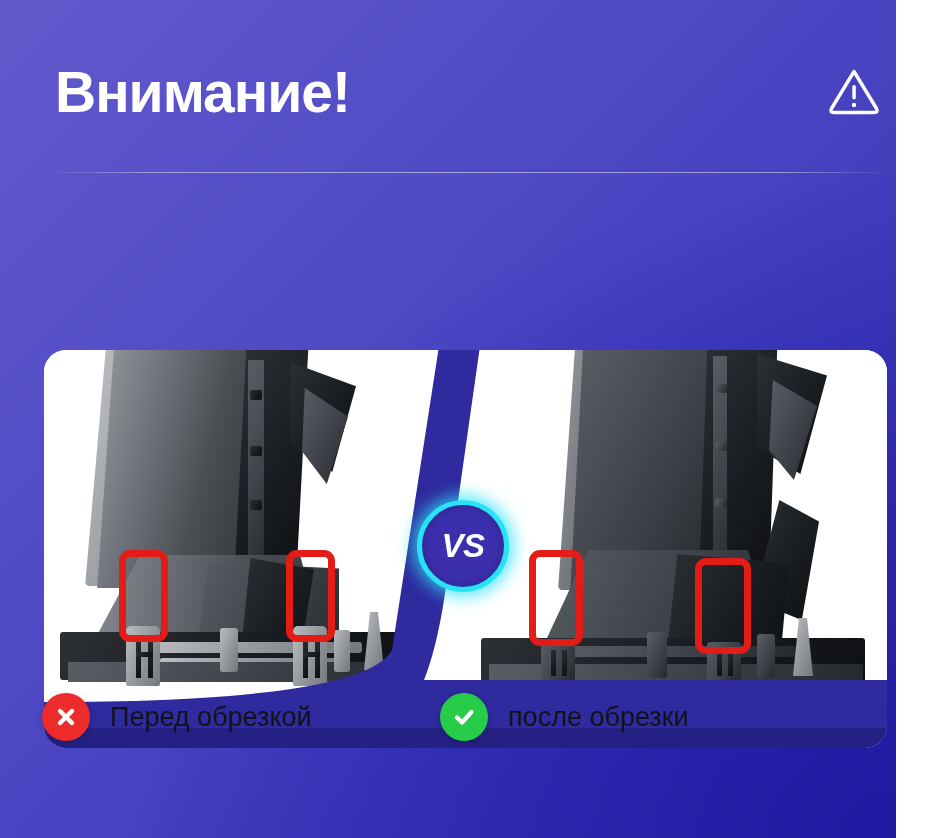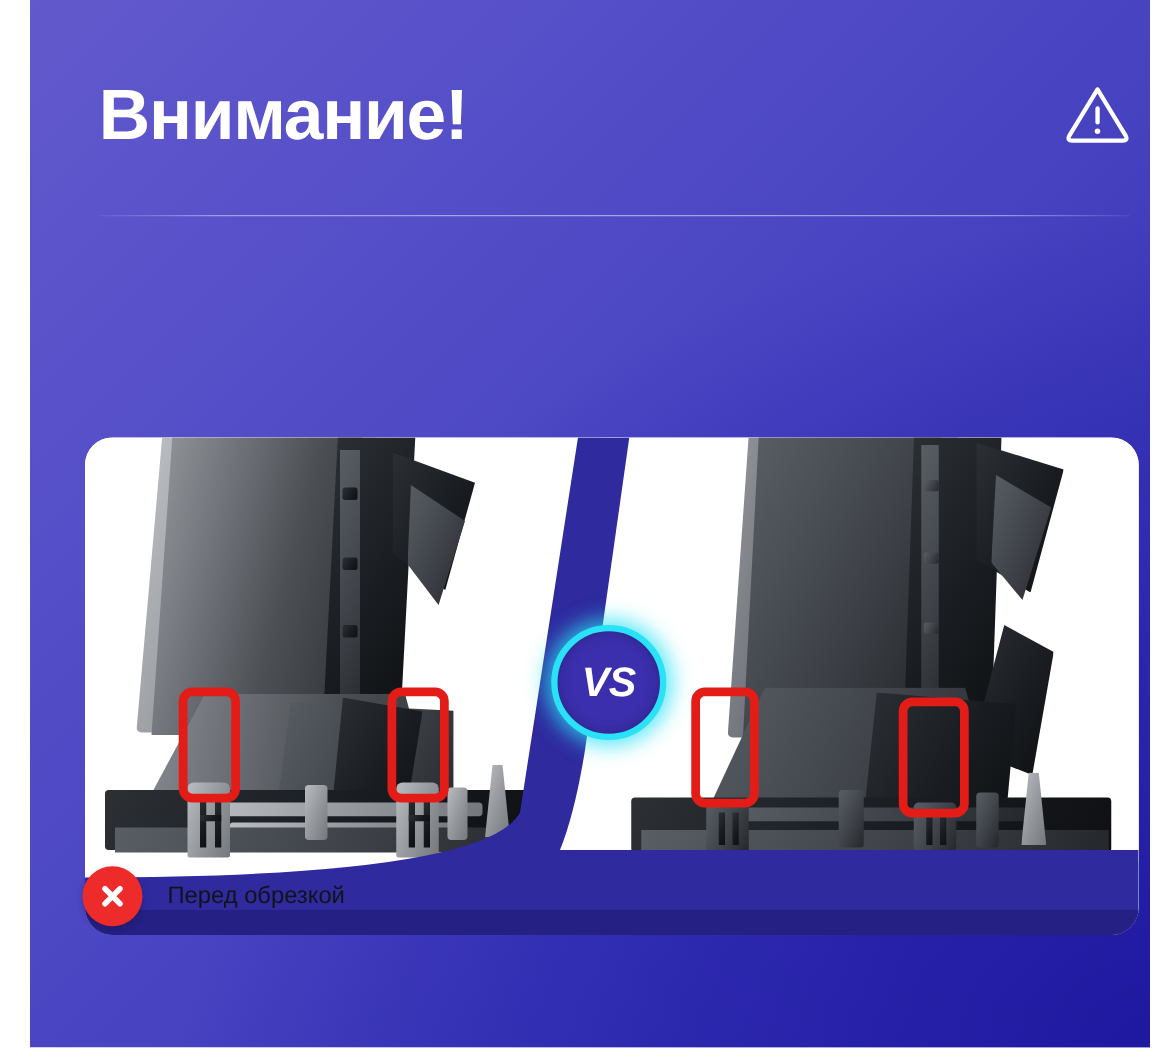--- a/index.html
+++ b/index.html
@@ -9,21 +9,20 @@
     font-family:"Liberation Sans", sans-serif;
     overflow:hidden;
   }
 
   #page {
     position:relative;
     width:896px; height:838px;
     background:
       radial-gradient(120% 110% at 100% 100%, rgba(30,24,160,0.95) 0%, rgba(40,36,175,0.55) 42%, rgba(70,64,200,0.0) 72%),
       linear-gradient(135deg, #6259cc 0%, #544ec8 28%, #4742c0 55%, #3632b2 80%, #2b27a4 100%);
-    margin-left: 24px;
   }
 
   
   #header {
     position:absolute;
     left:55px; top:52px;
     width:825px; height:80px;
     display:flex; align-items:center; justify-content:space-between;
   }
   #title {
@@ -145,21 +144,21 @@
     border-radius:50%;
     display:flex; align-items:center; justify-content:center;
     flex:none;
   }
   #badge-x { background:#ee2b2b; box-shadow:0 2px 6px rgba(0,0,0,0.2); }
   #badge-check { background:#27cc48; box-shadow:0 2px 6px rgba(0,0,0,0.2); }
 
   .foot-label {
     margin-left:20px;
     color:#111318;
-    font-size:19px;
+    font-size:27px;
     font-weight:500;
     white-space:nowrap;
   }
 </style>
 </head>
 <body>
 
 <div id="page">
 
   <div id="header">
@@ -270,14 +269,22 @@
 
   <div class="foot" id="foot-before">
     <div class="badge-circle" id="badge-x">
       <svg width="26" height="26" viewBox="0 0 26 26">
         <path d="M7 7 L19 19 M19 7 L7 19" stroke="#ffffff" stroke-width="4.4" stroke-linecap="round"></path>
       </svg>
     </div>
     <span class="foot-label">Перед обрезкой</span>
   </div>
 
+  <div class="foot" id="foot-after">
+    <div class="badge-circle" id="badge-check">
+      <svg width="28" height="28" viewBox="0 0 28 28">
+        <path d="M7 14.5 L12 19.5 L21.5 9" fill="none" stroke="#ffffff" stroke-width="4.2" stroke-linecap="round" stroke-linejoin="round"></path>
+      </svg>
+    </div>
+    <span class="foot-label">после обрезки</span>
+  </div>
 
 </div>
 
 </body></html>

